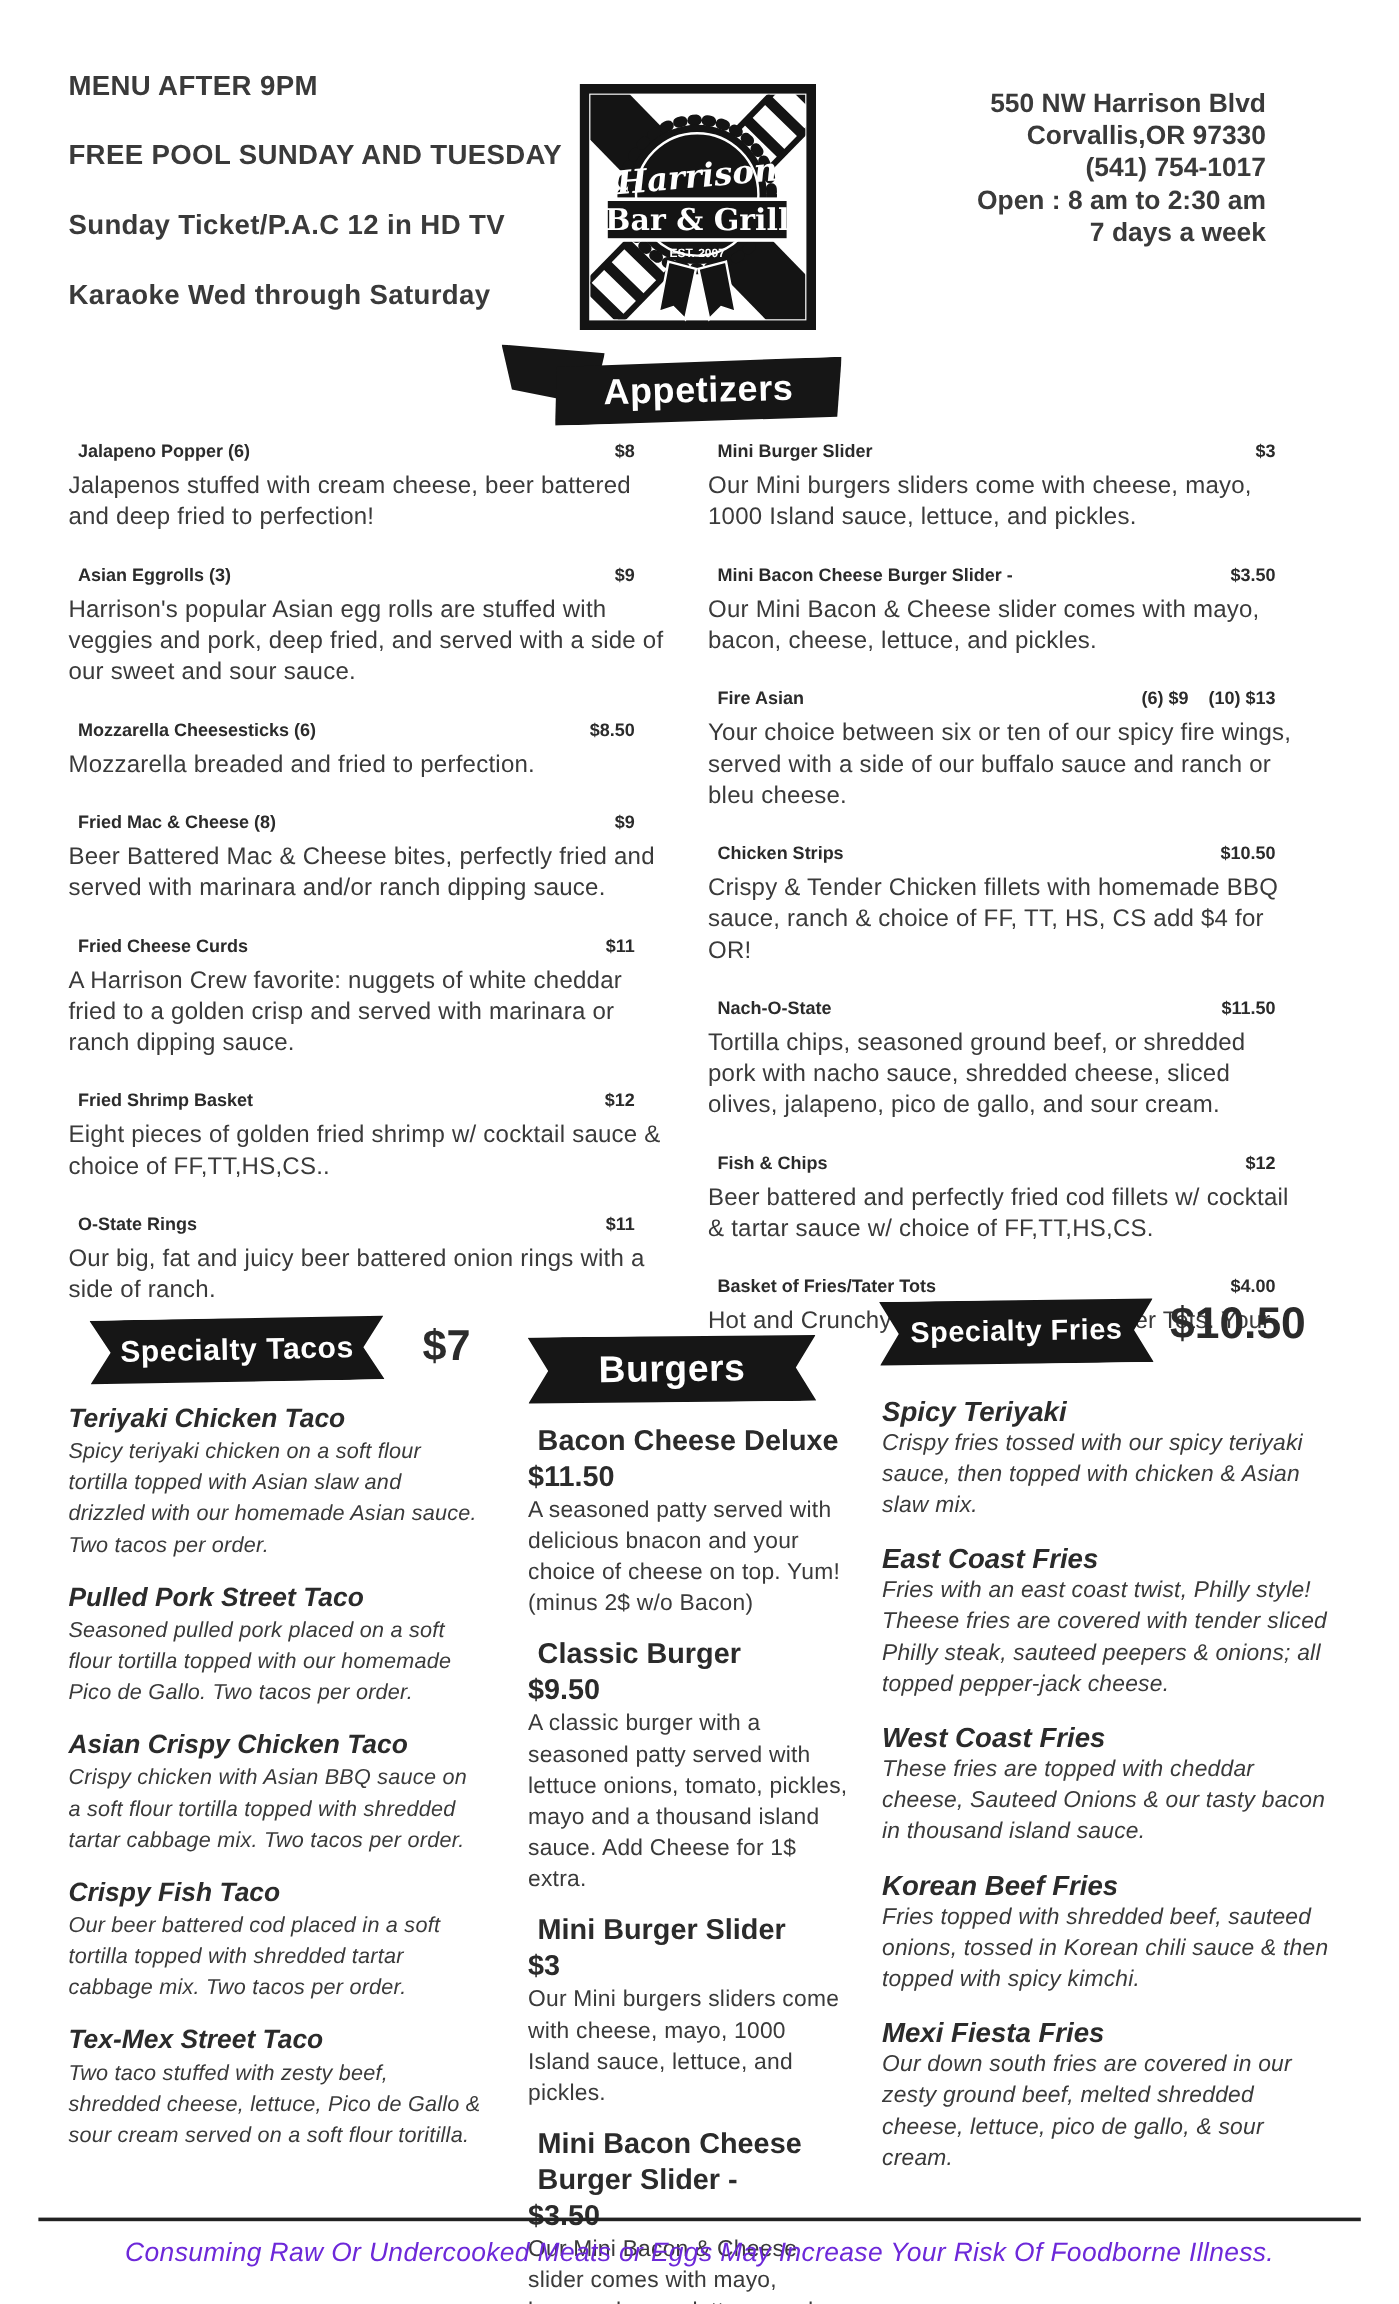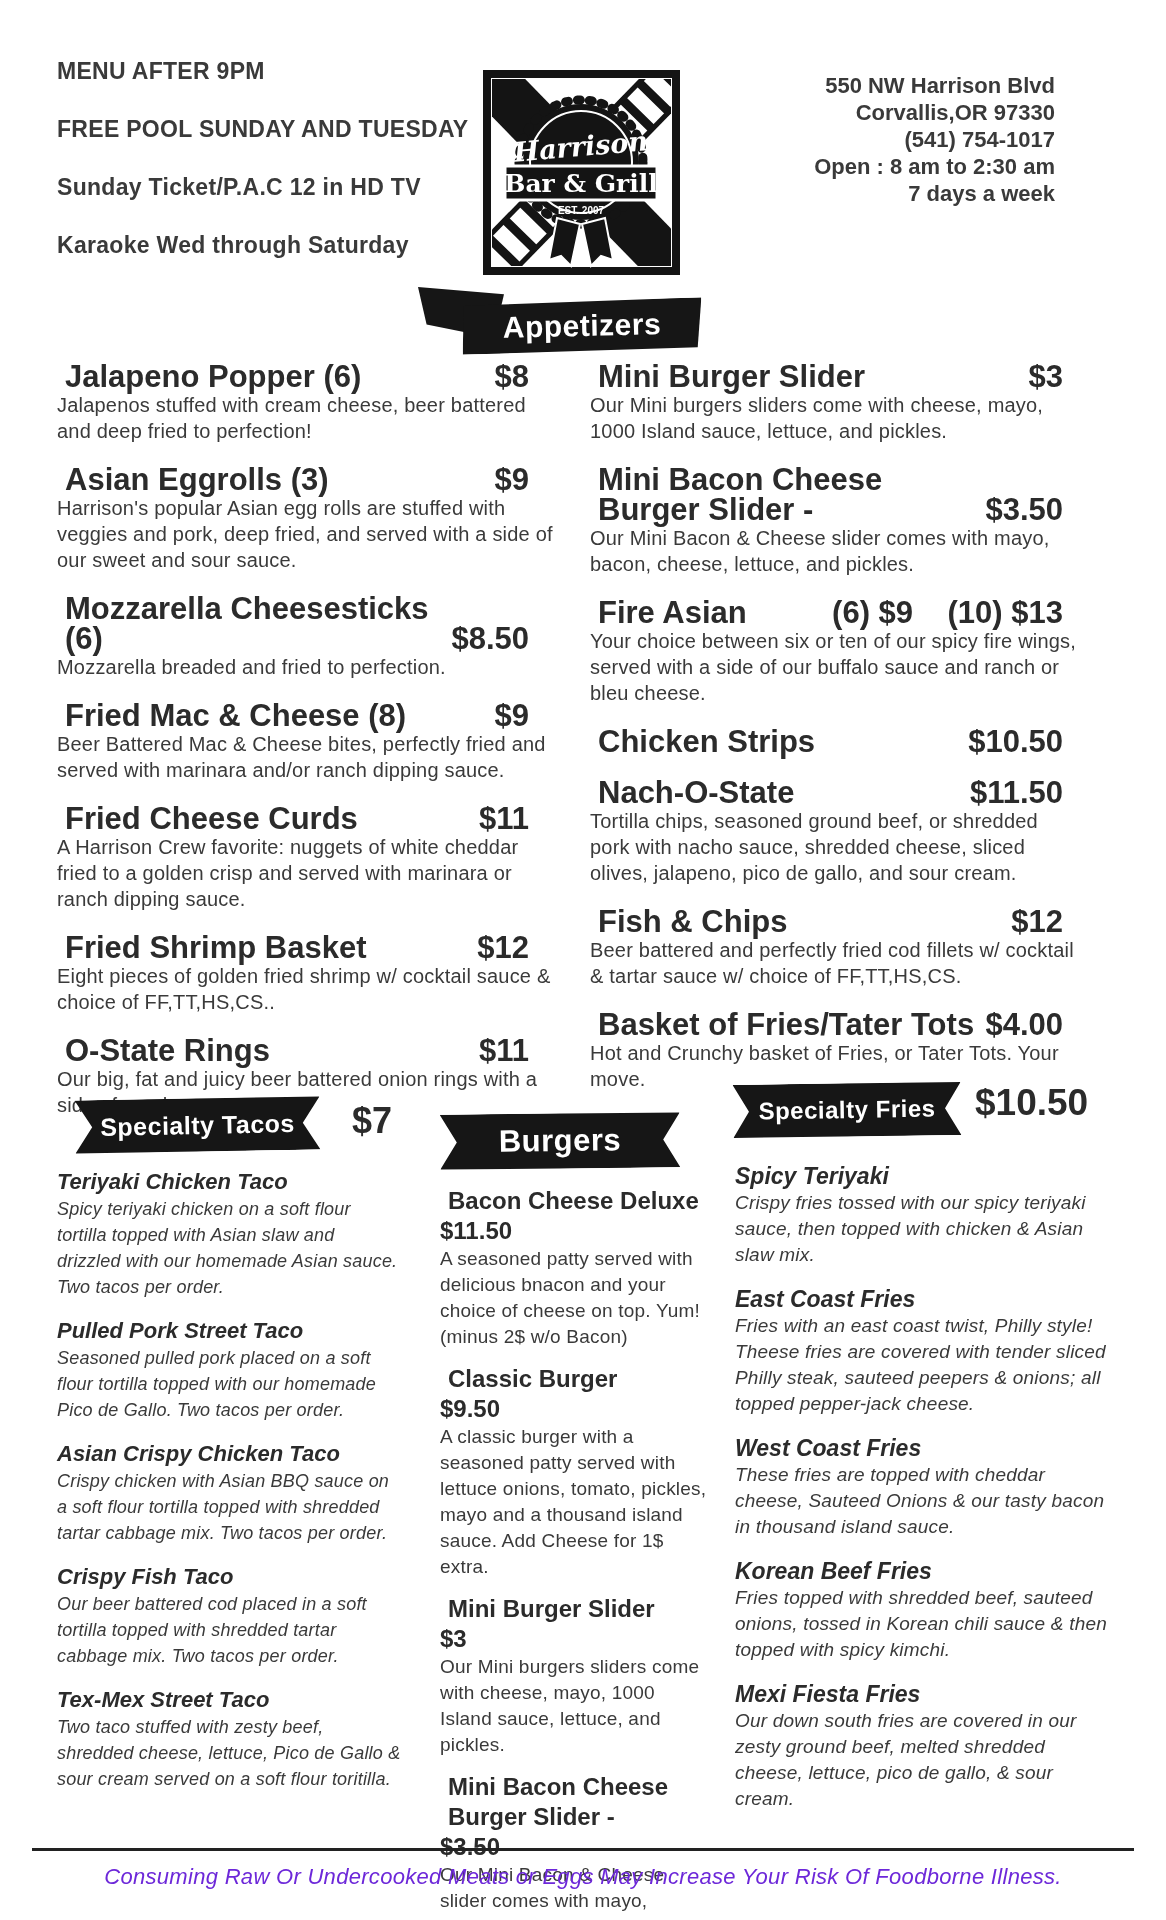--- a/index.html
+++ b/index.html
@@ -40,21 +40,21 @@
   .banner-burgers{left:440px;top:1113px;width:240px;height:56px;font-size:31px;transform:rotate(-.8deg);}
   .banner-fries{left:733px;top:1083px;width:228px;height:54px;font-size:24px;transform:rotate(-1deg);}
   .big-price{position:absolute;font-weight:bold;color:var(--ink);}
   .price-tacos{left:352px;top:1100px;font-size:36px;}
   .price-fries{left:975px;top:1082px;font-size:37px;}
   
   .col{position:absolute;}
   .col-appet-left{left:57px;top:362px;width:500px;}
   .col-appet-right{left:590px;top:362px;width:487px;}
   .item{margin-bottom:21px;}
-  .item-head{display:flex;align-items:flex-end;font-weight:bold;font-size:31px;line-height:30px;color:var(--ink);}
+  .item-head{display:flex;align-items:center;font-weight:bold;font-size:15px;line-height:30px;color:var(--ink);}
   .item-name{padding-left:8px;}
   .item-price{margin-left:auto;white-space:nowrap;}
   .col-appet-left .item-price{padding-right:28px;}
   .col-appet-right .item-price{padding-right:14px;}
   .item-desc{font-size:20px;line-height:26px;color:var(--ink-soft);letter-spacing:.2px;}
   
   .col-tacos{left:57px;top:1168px;width:345px;}
   .col-fries{left:735px;top:1162px;width:372px;}
   .sitem{margin-bottom:17px;font-style:italic;}
   .sname{font-weight:bold;font-size:22px;line-height:28px;color:var(--ink);}
@@ -199,20 +199,21 @@
           <span class="item-name">Fire Asian</span>
           <span class="item-price">(6) $9&nbsp;&nbsp;&nbsp;&nbsp;(10) $13</span>
         </div>
       <p class="item-desc">Your choice between six or ten of our spicy fire wings, served with a side of our buffalo sauce and ranch or bleu cheese.</p>
     </div>
     <div class="item">
       <div class="item-head">
           <span class="item-name">Chicken Strips</span>
           <span class="item-price">$10.50</span>
         </div>
+      <p class="item-desc">Crispy &amp; Tender Chicken fillets with homemade BBQ sauce, ranch &amp; choice of FF, TT, HS, CS add $4 for OR!</p>
     </div>
     <div class="item">
       <div class="item-head">
           <span class="item-name">Nach-O-State</span>
           <span class="item-price">$11.50</span>
         </div>
       <p class="item-desc">Tortilla chips, seasoned ground beef, or shredded pork with nacho sauce, shredded cheese, sliced olives, jalapeno, pico de gallo, and sour cream.</p>
     </div>
     <div class="item">
       <div class="item-head">

